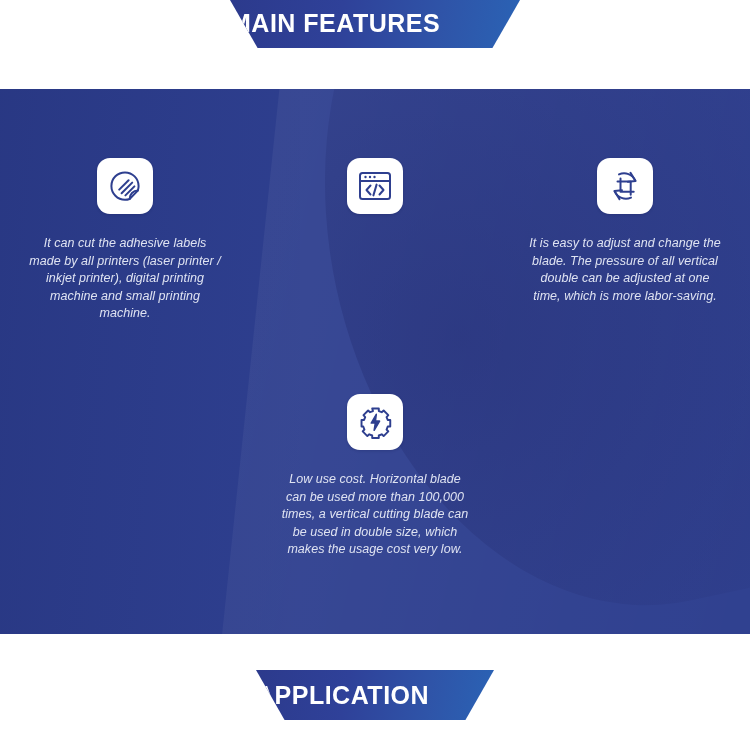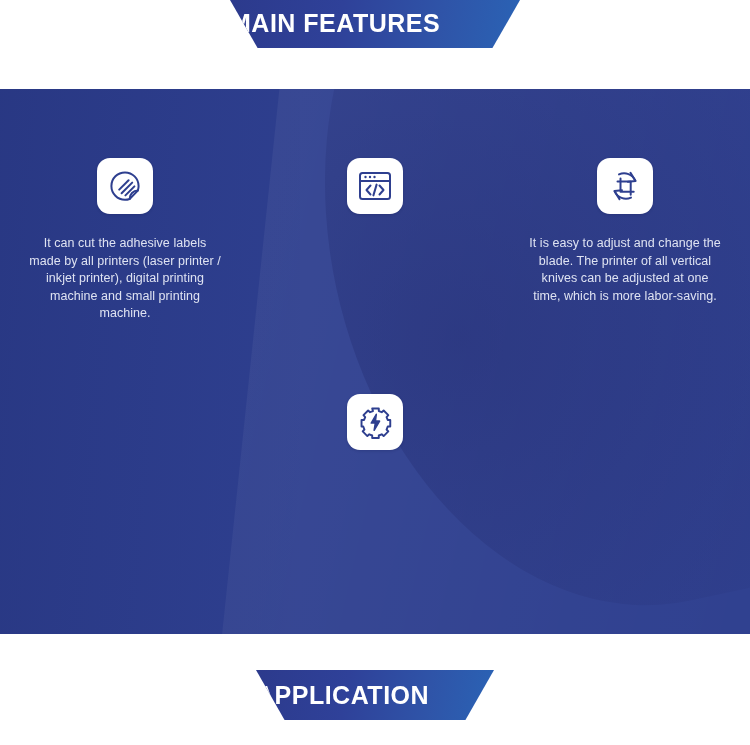--- a/index.html
+++ b/index.html
@@ -89,20 +89,21 @@
     width: 300px; height: 545px;
     background: linear-gradient(95deg, rgba(20,28,86,0.20) 0%, rgba(20,28,86,0.05) 70%, rgba(20,28,86,0) 100%);
   }
 
   
   .feature-row {
     position: absolute;
     display: flex;
     justify-content: center;
     width: 750px;
+    font-style: italic;
   }
   #feature-row-top { top: 69px; }
   #feature-row-bottom { top: 305px; }
 
   .feature-card {
     width: 250px;
     display: flex;
     flex-direction: column;
     align-items: center;
   }
@@ -183,37 +184,38 @@
           <svg width="34" height="34" viewBox="0 0 34 34" fill="none" stroke="#2e3f8f" stroke-width="2" stroke-linecap="round" stroke-linejoin="round">
             <path d="M11 5.4a12 12 0 0 1 16.2 6.3"></path>
             <path d="M22.5 3.8 27.6 12l-7.6.8"></path>
             <path d="M23 28.6A12 12 0 0 1 6.8 22.3"></path>
             <path d="M11.5 30.2 6.4 22l7.6-.8"></path>
             <path d="M12.5 9.5v13.2h13.2"></path>
             <path d="M9.5 12.5h13.2v13.2"></path>
           </svg>
         </span>
       </div>
-      <div class="feature-text">It is easy to adjust and change the blade. The printer of all vertical knives can be adjusted at one time, which is more labor-saving.</div>
+      <div class="feature-text">It is easy to adjust and change the blade. The pressure of all vertical double can be adjusted at one time, which is more labor-saving.</div>
     </div>
 
   </div>
 
   <div class="feature-row" id="feature-row-bottom">
 
 
     <div class="feature-card">
       <div class="feature-icon-tile">
         <span>
           <svg width="33" height="33" viewBox="0 0 34 34" fill="none" stroke="#2e3f8f" stroke-width="2" stroke-linecap="round" stroke-linejoin="round">
             <path d="M13.6 2.6h6.8v2.6l3 1.2 2-1.8 4.8 4.8-1.8 2 1.2 3h2.6v6.8h-2.6l-1.2 3 1.8 2-4.8 4.8-2-1.8-3 1.2v2.6h-6.8v-2.6l-3-1.2-2 1.8-4.8-4.8 1.8-2-1.2-3H2.6v-6.8h2.6l1.2-3-1.8-2 4.8-4.8 2 1.8 3-1.2z"></path>
             <path d="M17.8 8.6 12.6 17.6h4.2l-1.2 7.4 5.6-9.4h-4.3z" fill="#2e3f8f" stroke="#2e3f8f" stroke-width="1.6"></path>
           </svg>
         </span>
       </div>
+      <div class="feature-text">Low use cost. Horizontal blade can be used more than 100,000 times, a vertical cutting blade can be used in double size, which makes the usage cost very low.</div>
     </div>
 
   </div>
 </div>
 
 <div class="banner" id="banner-application">
   <span>APPLICATION</span>
 </div>
 
 </body></html>

